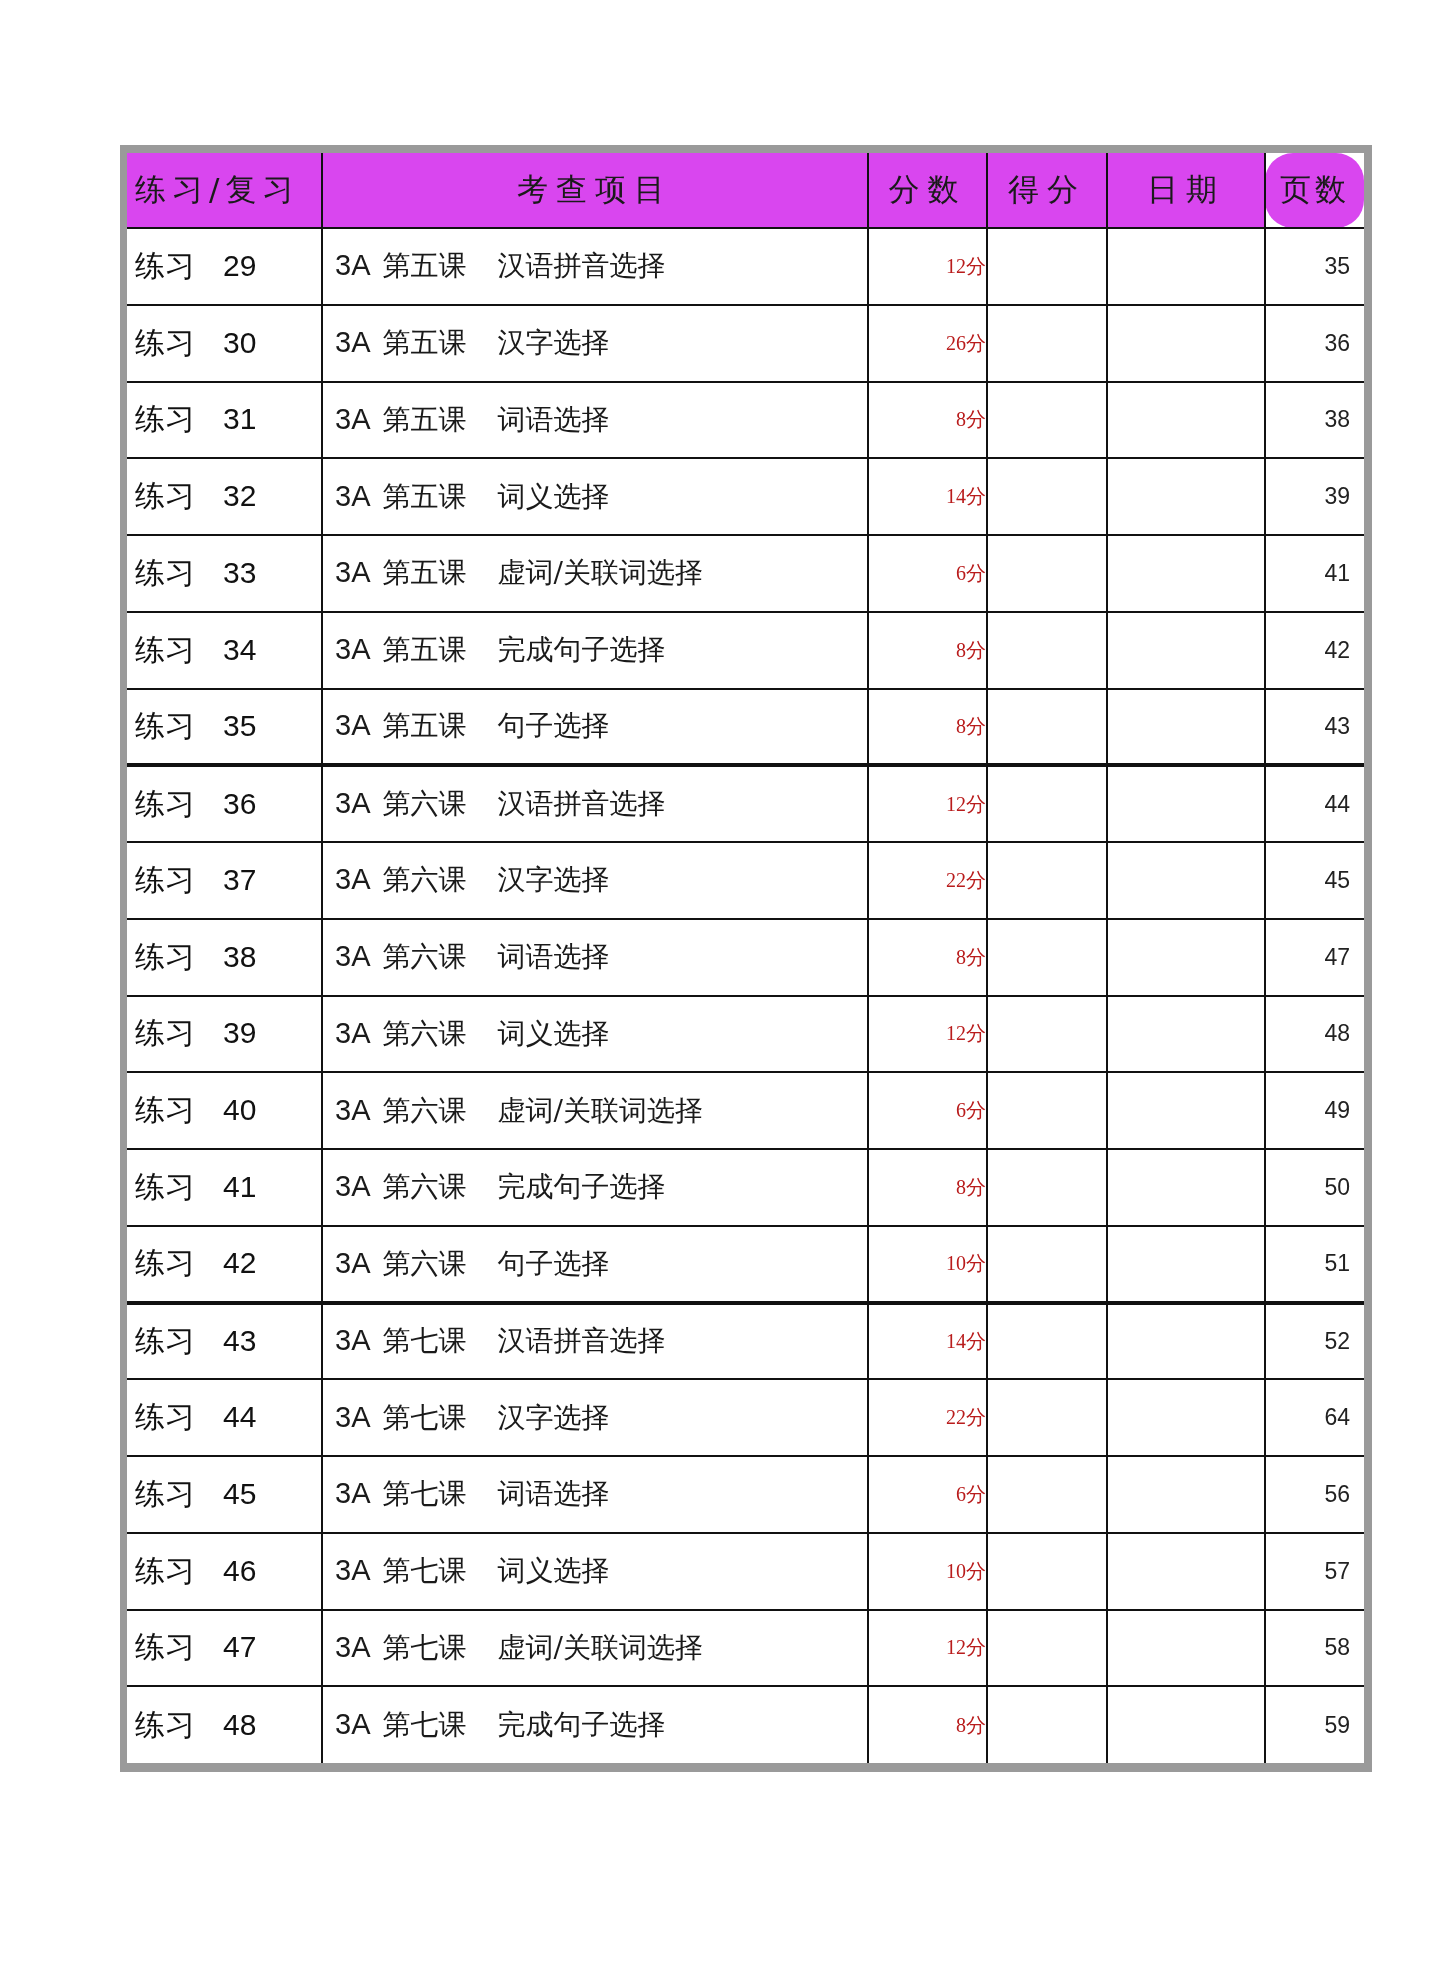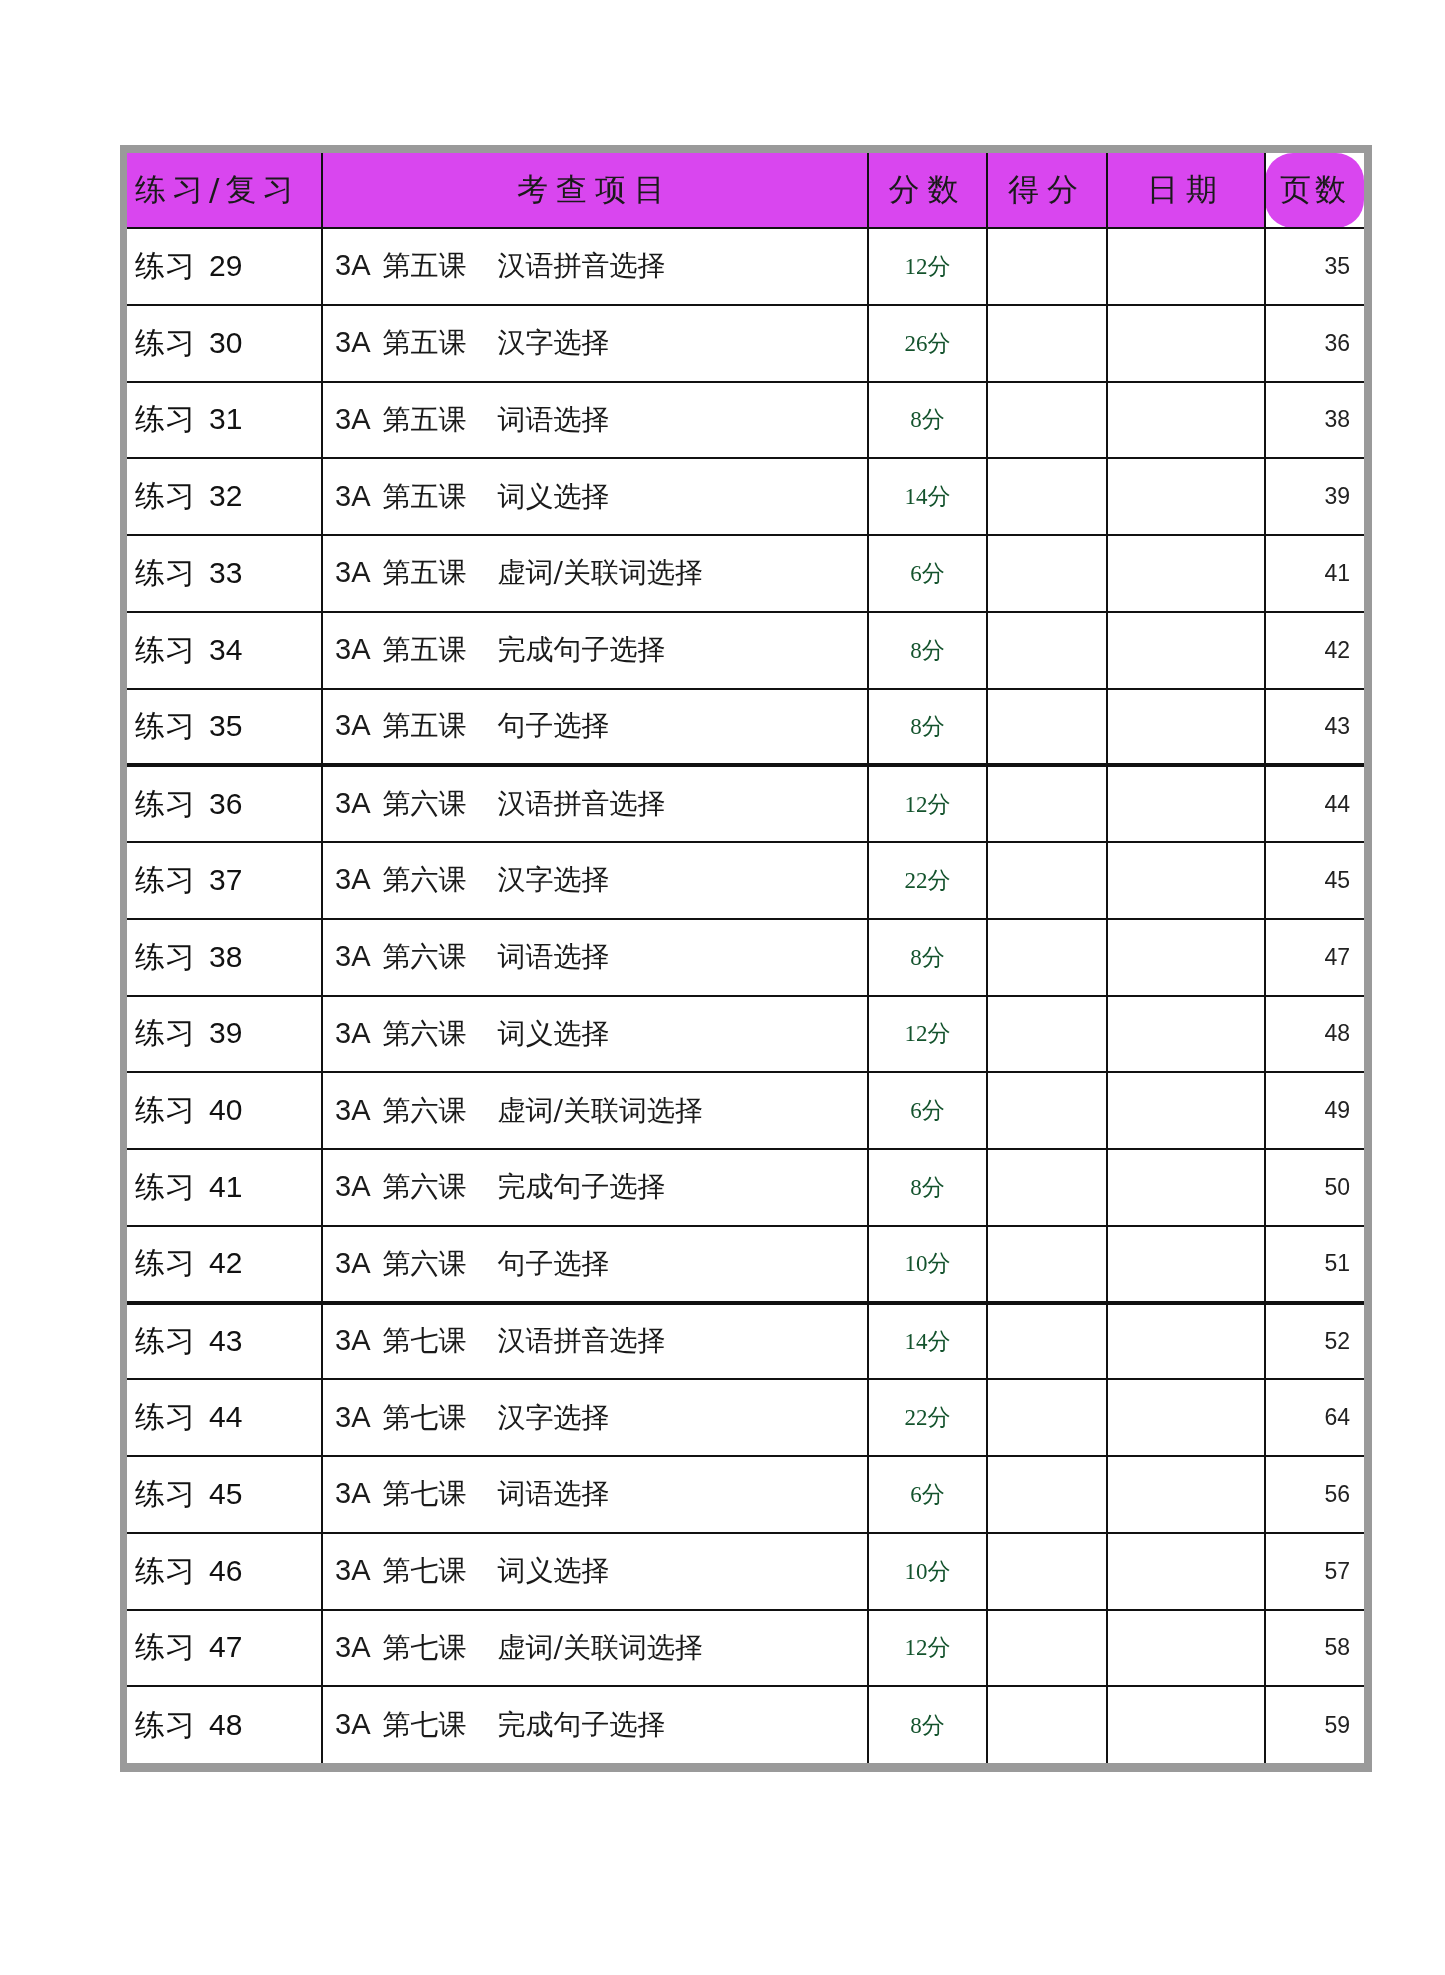--- a/index.html
+++ b/index.html
@@ -19,25 +19,25 @@
   th {
     background: #d946ef; font-weight: normal; font-size: 31px; color: #1a1a1a;
     letter-spacing: 8px; border-top: none;
   }
   th:first-child, td:first-child { border-left: none; }
   th:last-child, td:last-child { border-right: none; border-radius: 28px; }
   tbody tr:last-child td { border-bottom: none; }
   tbody tr { height: 73px; }
   tr.group-start td { border-top: 4px solid #111; }
   td.no { font-size: 30px; color: #111; padding-left: 8px; font-family: "DejaVu Sans", sans-serif; }
-  td.no .n { margin-left: 14px; font-family: "Liberation Sans", sans-serif; }
+  td.no .n { margin-left: 28px; font-family: "Liberation Sans", sans-serif; }
   td.item { font-size: 28px; padding-left: 12px; color: #1a1a1a; font-family: "DejaVu Serif", serif; }
   td.item .code { font-family: "Liberation Sans", sans-serif; font-size: 29px; margin-right: 12px; }
   td.item .lesson { margin-right: 31px; }
-  td.score { text-align: center; font-size: 23px; font-family: "Liberation Serif", serif; color: #14532d; }
+  td.score { text-align: right; font-size: 20px; font-family: "Liberation Serif", serif; color: #b91c1c; }
   td.page { text-align: right; padding-right: 14px; font-size: 23px; font-family: "Liberation Sans", sans-serif; color: #222; }
   th.c1 { text-align: left; padding-left: 8px; letter-spacing: 6px; }
   th.c6 { letter-spacing: 4px; }
 </style>
 </head>
 <body>
 
 <div class="frame">
   <table>
     <colgroup>

